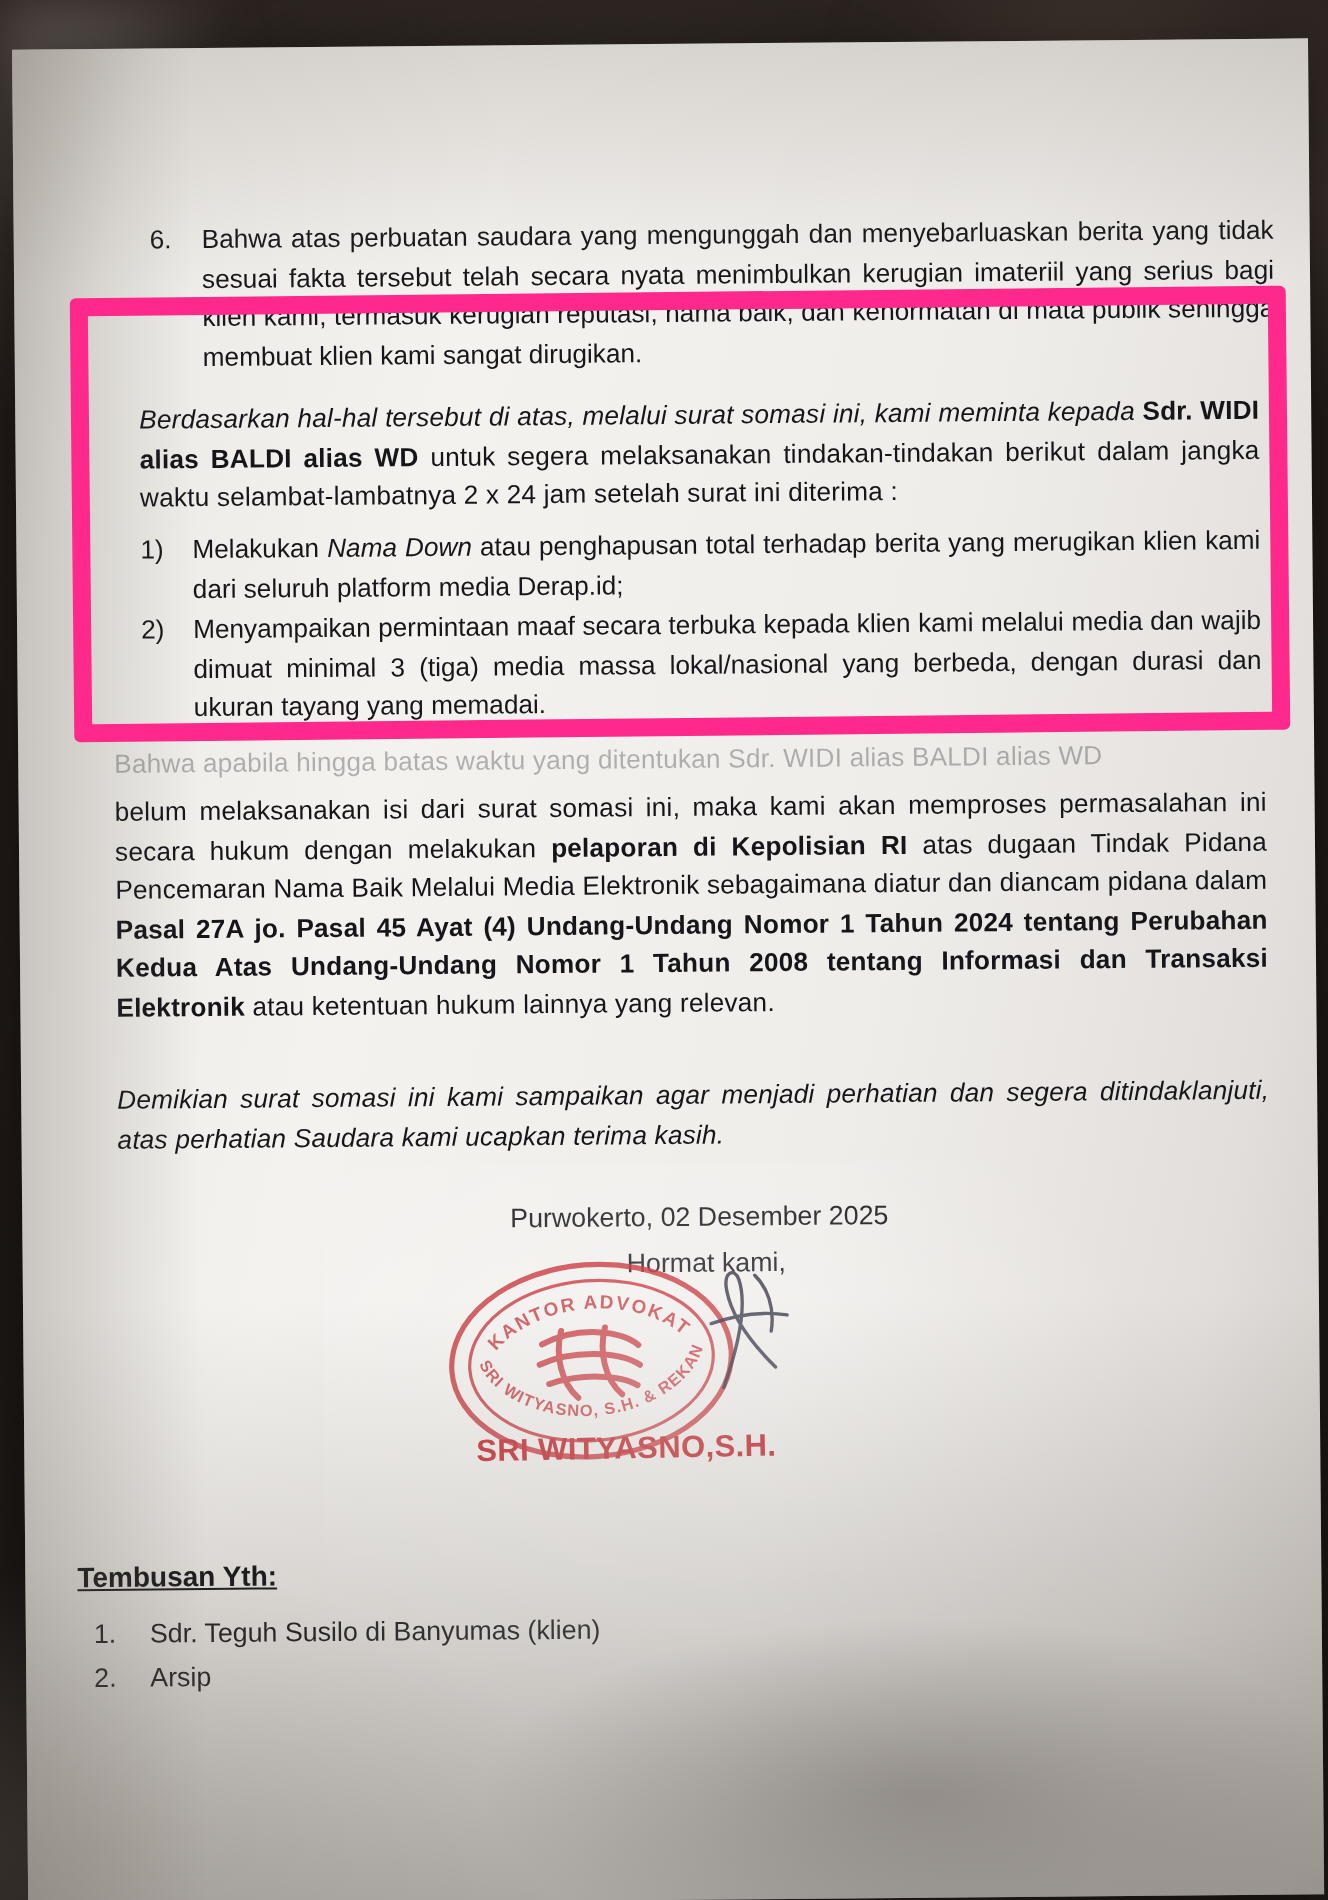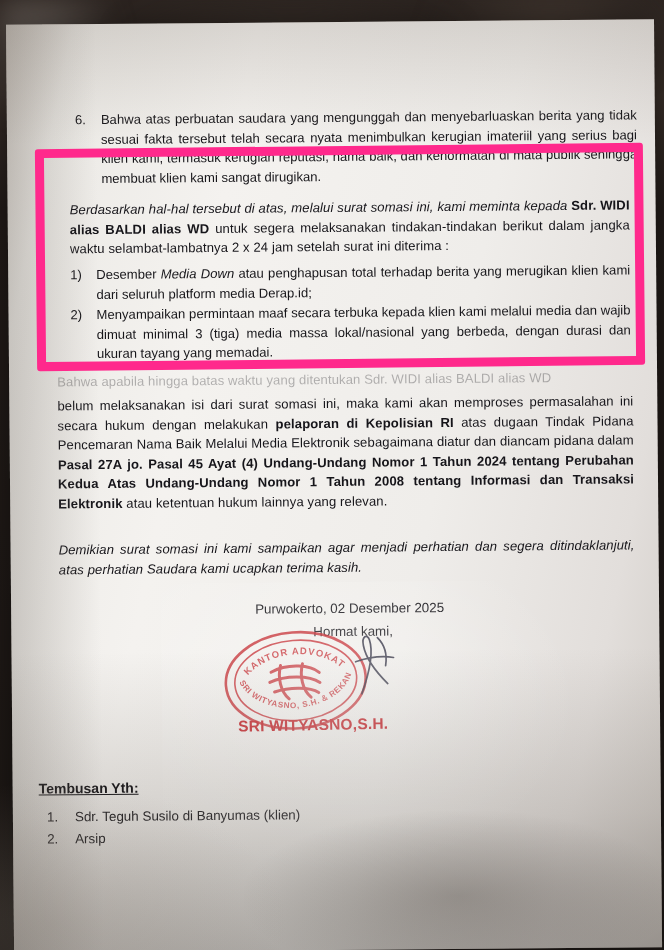--- a/index.html
+++ b/index.html
@@ -219,21 +219,21 @@
         <span class="n">6.</span>
         <span class="t">Bahwa atas perbuatan saudara yang mengunggah dan menyebarluaskan berita yang tidak sesuai fakta tersebut telah secara nyata menimbulkan kerugian imateriil yang serius bagi klien kami, termasuk kerugian reputasi, nama baik, dan kehormatan di mata publik sehingga membuat klien kami sangat dirugikan.</span>
       </div>
 
       <div class="para" style="left:62px; top:176px; width:560px;">
         <i>Berdasarkan hal-hal tersebut di atas, melalui surat somasi ini, kami meminta kepada </i><b>Sdr. WIDI alias BALDI alias WD</b><span> untuk segera melaksanakan tindakan-tindakan berikut dalam jangka waktu selambat-lambatnya 2 x 24 jam setelah surat ini diterima :</span>
       </div>
 
       <div class="num-item" style="left:62px; top:241px; width:560px;">
         <span class="n">1)</span>
-        <span class="t"><span>Desember </span><i>Media Down</i><span> atau penghapusan total terhadap berita yang merugikan klien kami dari seluruh platform media Derap.id;</span></span>
+        <span class="t"><span>Melakukan </span><i>Nama Down</i><span> atau penghapusan total terhadap berita yang merugikan klien kami dari seluruh platform media Derap.id;</span></span>
       </div>
 
       <div class="num-item" style="left:62px; top:281px; width:560px;">
         <span class="n">2)</span>
         <span class="t">Menyampaikan permintaan maaf secara terbuka kepada klien kami melalui media dan wajib dimuat minimal 3 (tiga) media massa lokal/nasional yang berbeda, dengan durasi dan ukuran tayang yang memadai.</span>
       </div>
 
       <div class="para" style="left:48px; top:348px; width:574px; opacity:0.30;">Bahwa apabila hingga batas waktu yang ditentukan Sdr. WIDI alias BALDI alias WD</div>
 
       <div class="para" style="left:48px; top:372px; width:576px;">

